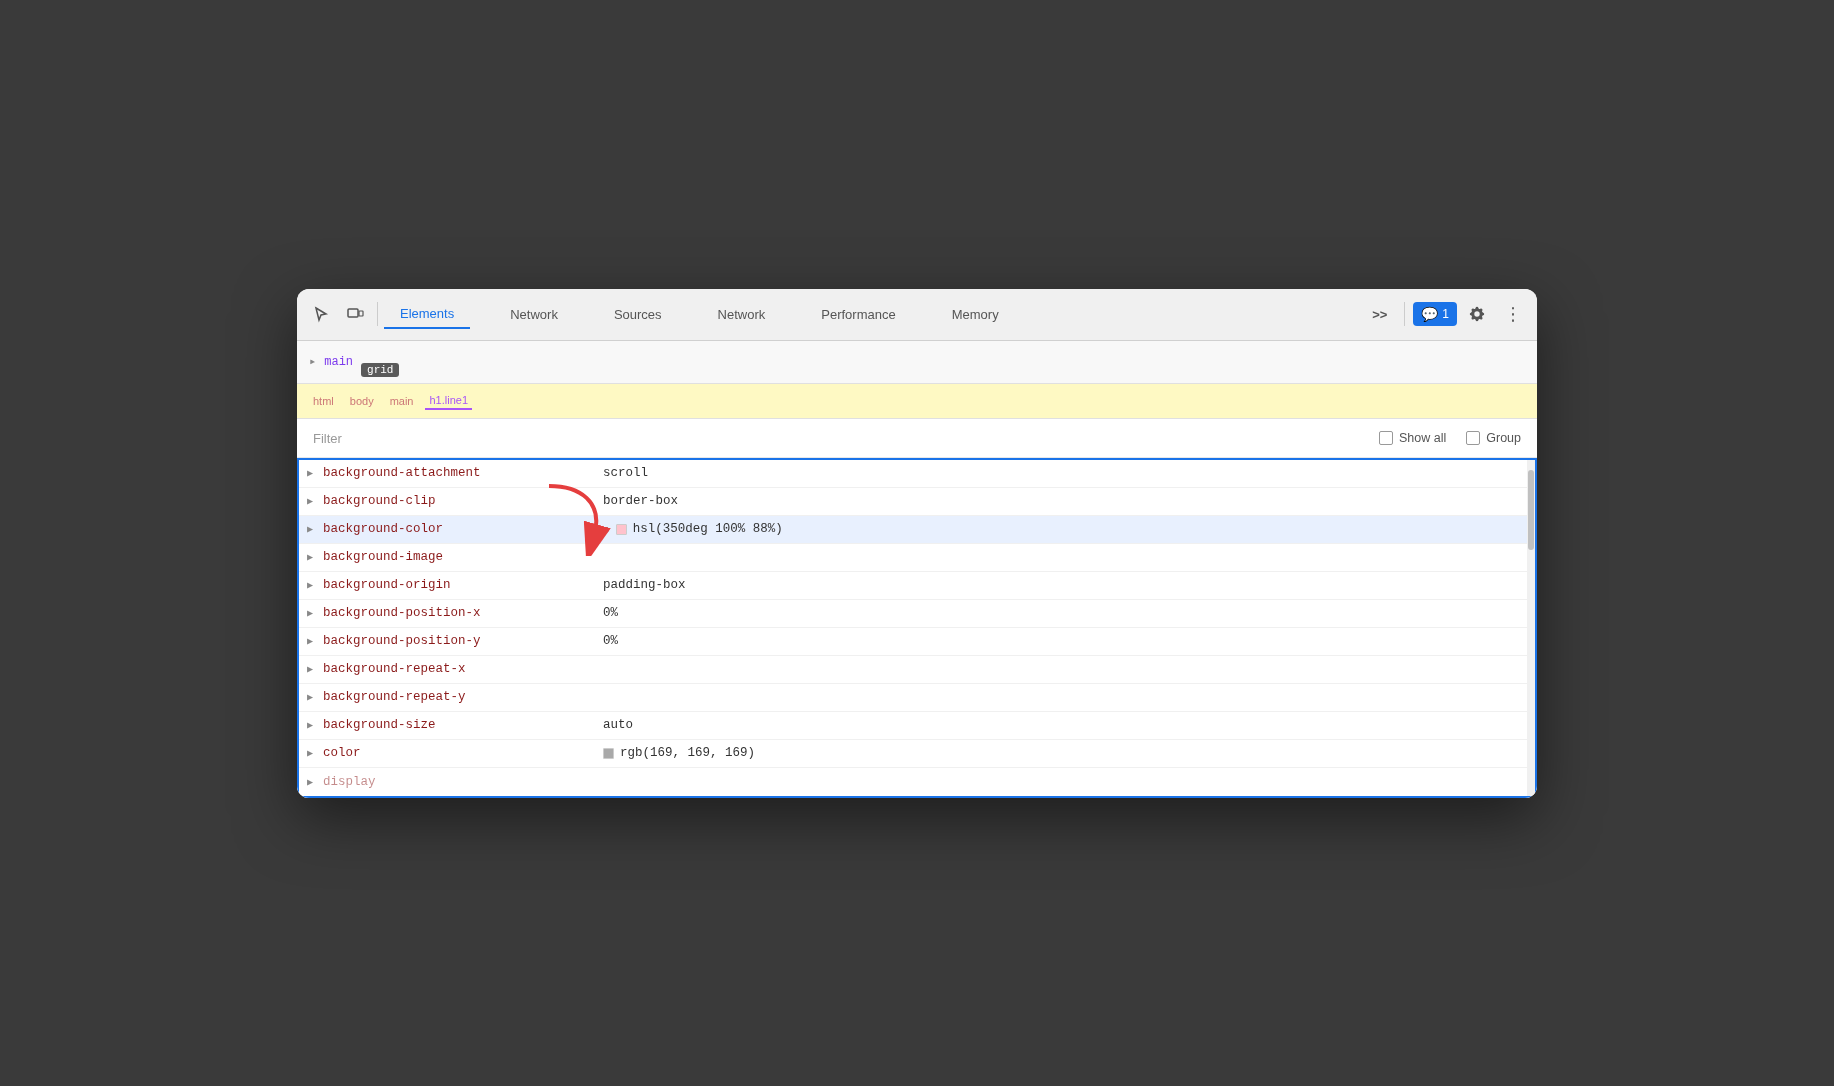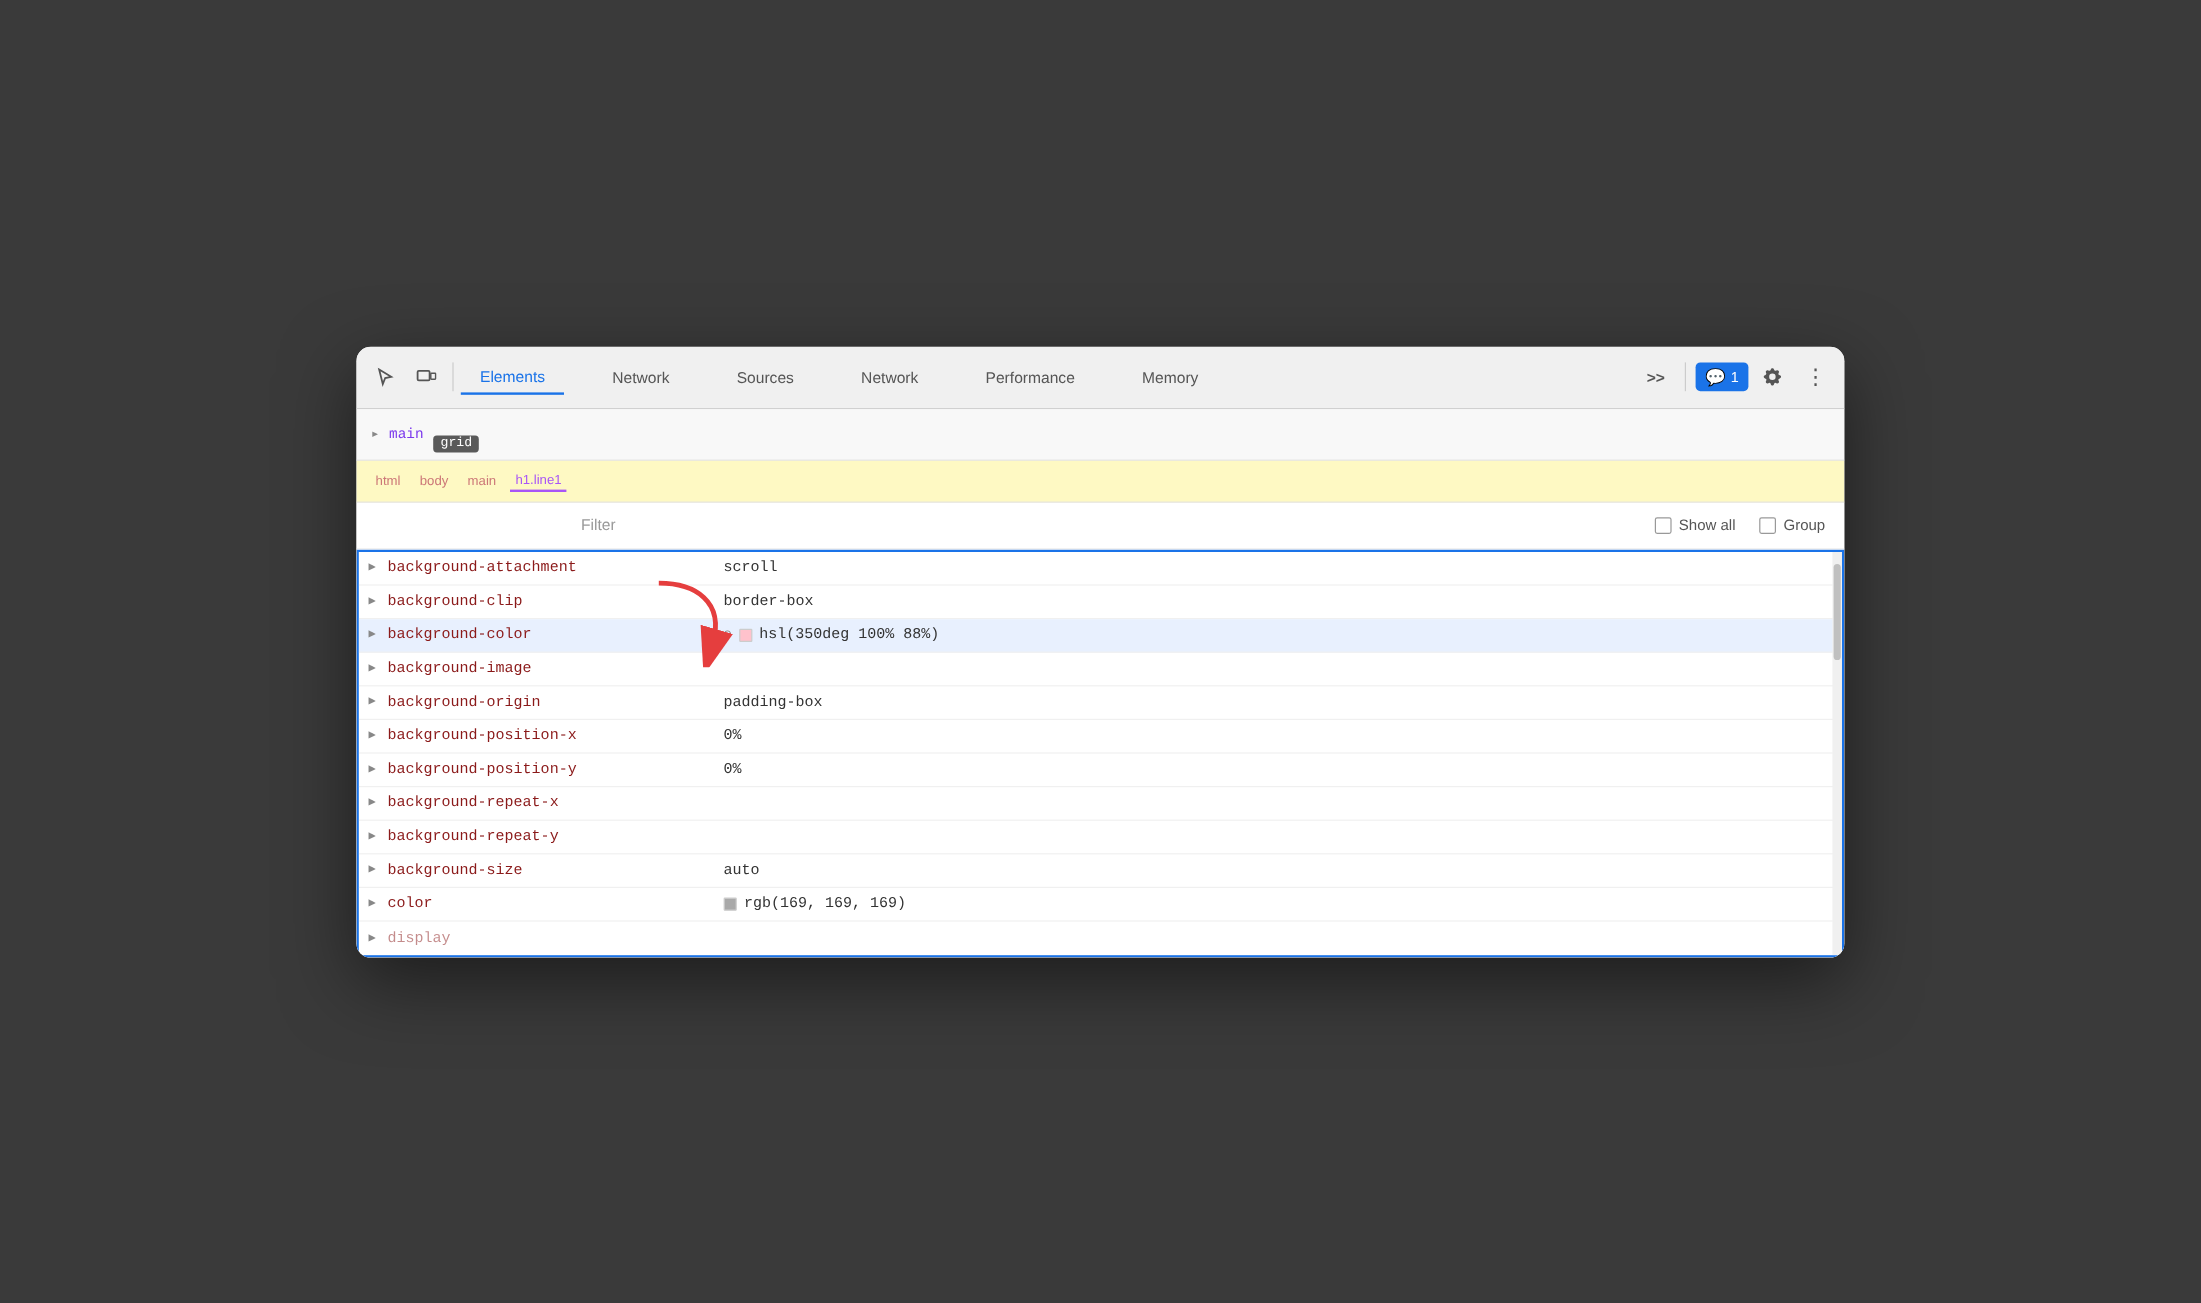--- a/index.html
+++ b/index.html
@@ -207,21 +207,20 @@
     .filter-input-wrap {
       flex: 1;
     }
     .filter-input {
       border: none;
       outline: none;
       font-size: 13px;
       color: #333;
       background: transparent;
       width: 200px;
-      text-align: right;
     }
     .filter-input::placeholder { color: #999; }
     .filter-right {
       display: flex;
       align-items: center;
       gap: 20px;
     }
     .show-all-wrap, .group-wrap {
       display: flex;
       align-items: center;

